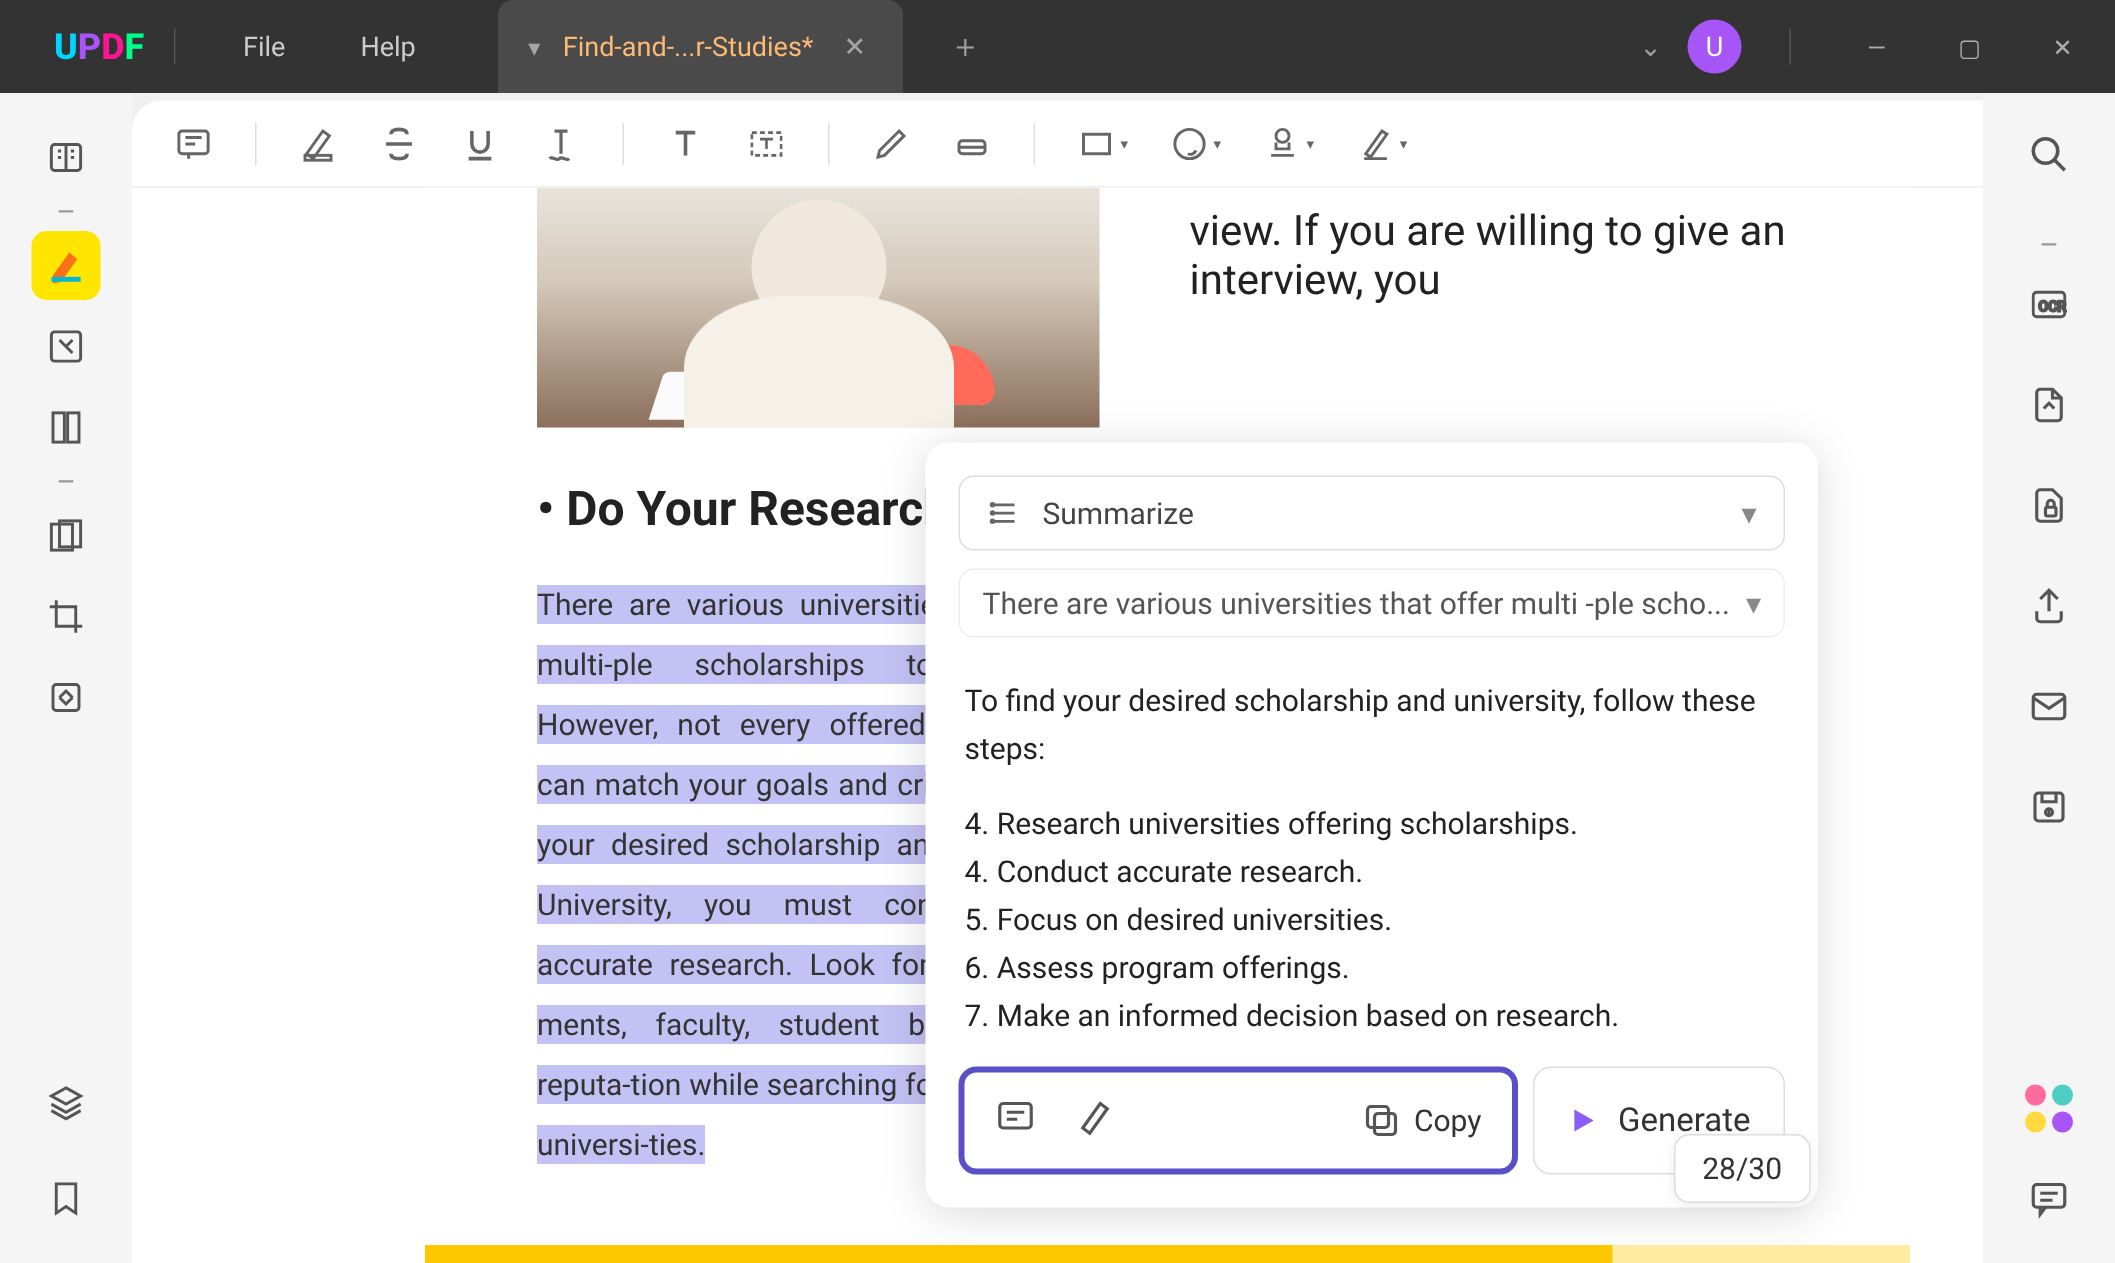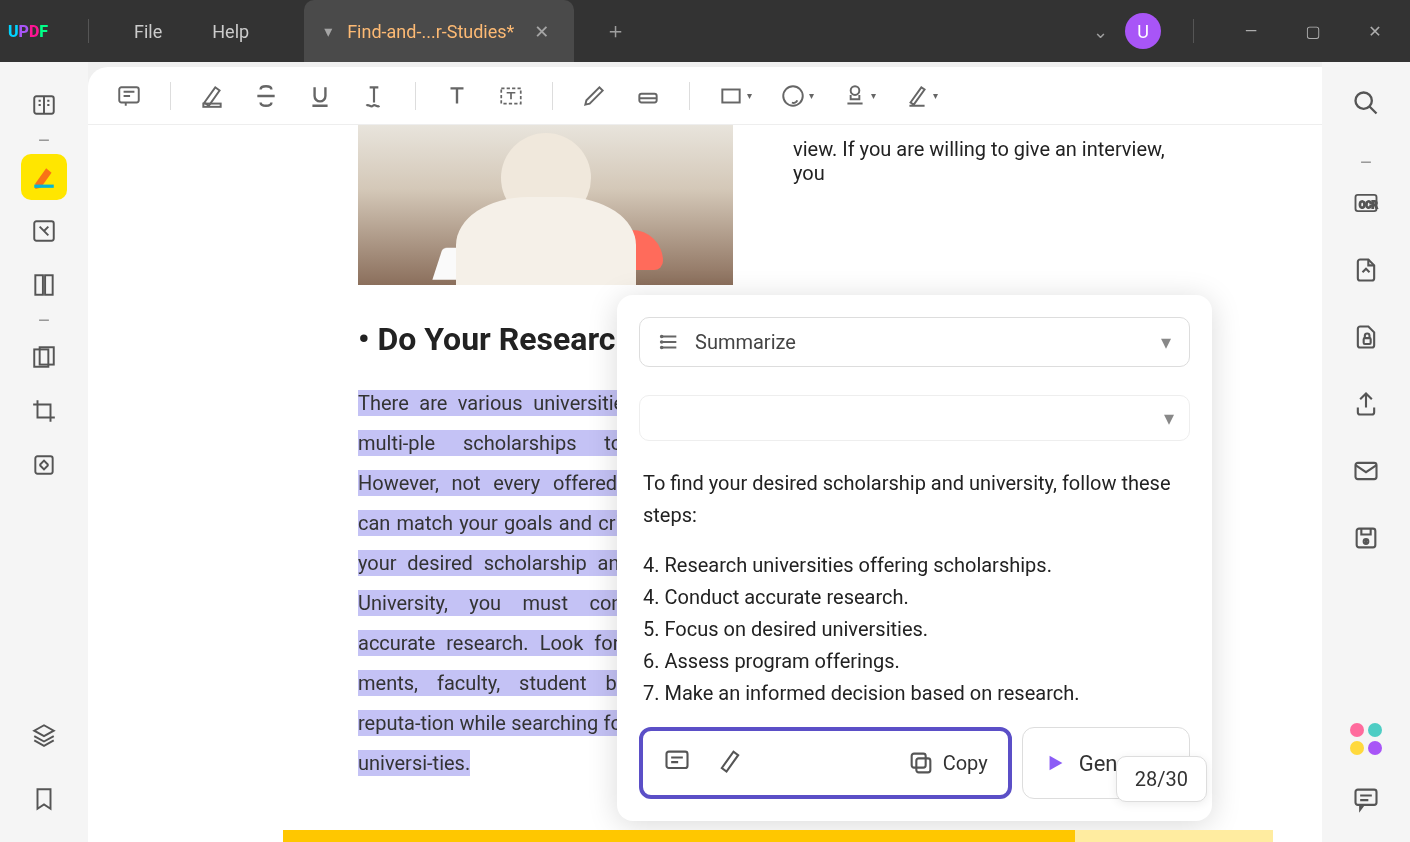--- a/index.html
+++ b/index.html
@@ -1,18 +1,18 @@
 <!DOCTYPE html>
 <html><head>
 <meta charset="utf-8">
 <style>
 *{margin:0;padding:0;box-sizing:border-box;font-family:-apple-system,BlinkMacSystemFont,"Segoe UI",Roboto,sans-serif}
 body{background:#f0f0f0;width:1410px;height:842px;overflow:hidden}
 .titlebar{height:62px;background:#333333;display:flex;align-items:center;color:#ccc}
-.logo{width:60px;margin-left:8px;font-weight:800;font-size:16px}
+.logo{width:60px;margin-left:36px;font-weight:800;font-size:24px}
 .logo span:nth-child(1){color:#00d4ff}.logo span:nth-child(2){color:#a855f7}.logo span:nth-child(3){color:#ff1493}.logo span:nth-child(4){color:#00ff88}
 .titlebar-divider{width:1px;height:24px;background:#555;margin:0 20px}
 .menu-item{padding:0 25px;font-size:18px;cursor:pointer}
 .tab{display:flex;align-items:center;background:#4a4a4a;border-radius:10px 10px 0 0;height:62px;padding:0 20px;gap:15px;margin-left:30px}
 .tab-chevron{opacity:.7}
 .tab-title{font-size:18px;color:#fdba74}
 .tab-close{font-size:18px;opacity:.7;cursor:pointer;padding:0 5px}
 .tab-add{margin-left:20px;font-size:22px;opacity:.7;cursor:pointer;padding:5px 10px}
 .titlebar-right{margin-left:auto;display:flex;align-items:center;gap:12px;padding-right:10px}
 .tb-chevron{font-size:18px;opacity:.7;padding:5px}
@@ -36,23 +36,23 @@
 .photo{width:375px;height:160px;background:linear-gradient(180deg,#e8e4dc 0%,#d4c8b8 40%,#8b6f5c 100%);position:relative;overflow:hidden;margin-bottom:35px}
 .photo::before{content:"";position:absolute;left:50%;top:5%;transform:translateX(-50%);width:90px;height:90px;background:#f0e8dc;border-radius:50%}
 .photo::after{content:"";position:absolute;left:50%;top:45%;transform:translateX(-50%);width:180px;height:120px;background:#f5f0e8;border-radius:40% 40% 0 0}
 .headphones{position:absolute;right:70px;bottom:15px;width:70px;height:40px;background:#ff6b5b;border-radius:35px 35px 10px 10px}
 .book{position:absolute;left:80px;bottom:0;width:130px;height:45px;background:#fafafa;border-radius:5px 5px 0 0;transform:perspective(200px) rotateX(45deg)}
 .heading{font-size:32px;font-weight:700;color:#222;margin-bottom:25px}
 .heading .bullet{margin-right:8px}
 .body-text{font-size:20px;line-height:2;color:#333;text-align:justify;width:375px}
 .body-text span{background:#c4c2f5;padding:1px 0}
 .page-num{position:absolute;left:50%;transform:translateX(-50%);bottom:25px;font-size:18px;font-weight:600;color:#333}
-.page-topright{position:absolute;right:80px;top:12px;font-size:20px;color:#222;max-width:400px}
+.page-topright{position:absolute;right:80px;top:12px;font-size:28px;color:#222;max-width:400px}
 .ai-panel{position:absolute;right:110px;top:170px;width:595px;background:#fff;border-radius:16px;box-shadow:0 4px 30px rgba(0,0,0,.15);padding:22px;display:flex;flex-direction:column}
-.ai-select{border:1px solid #ddd;border-radius:10px;padding:12px 18px;display:flex;align-items:center;gap:15px;font-size:20px;color:#444;margin-bottom:28px;cursor:pointer}
+.ai-select{border:1px solid #ddd;border-radius:10px;padding:12px 18px;display:flex;align-items:center;gap:15px;font-size:20px;color:#444;margin-bottom:12px;cursor:pointer}
 .ai-select svg{width:22px;height:22px}
 .ai-select .caret{margin-left:auto;color:#888}
 .ai-ctx{border:1px solid #eee;border-radius:10px;padding:10px 15px;font-size:20px;color:#555;margin-bottom:18px;cursor:pointer;display:flex;align-items:center}
 .ai-ctx .caret{margin-left:auto;color:#888}
 .ai-output{font-size:20px;line-height:1.6;color:#222;padding:8px 4px 18px;flex:1}
 .ai-output p{margin-bottom:18px}
 .ai-actions{display:flex;gap:10px;align-items:stretch}
 .action-box{border:4px solid #5b4fc7;border-radius:12px;padding:16px 20px;display:flex;align-items:center;gap:25px;flex:1}
 .action-box svg{width:28px;height:28px}
 .copy-btn{margin-left:auto;display:flex;align-items:center;gap:8px;font-size:20px;color:#333;cursor:pointer}
@@ -257,20 +257,21 @@
           <svg viewBox="0 0 24 24" fill="none" stroke="#666" stroke-width="2">
               <path d="M4 6h16M4 12h16M4 18h16"></path>
               <circle cx="4" cy="6" r="1" fill="#666"></circle>
               <circle cx="4" cy="12" r="1" fill="#666"></circle>
               <circle cx="4" cy="18" r="1" fill="#666"></circle>
             </svg>
           <span>Summarize</span>
           <span class="caret">▾</span>
         </div>
         <div class="ai-ctx">
+          <span>There are various universities that offer multi -ple scho...</span>
           <span class="caret">▾</span>
         </div>
         <div class="ai-output">
           <p>To find your desired scholarship and university, follow these steps:</p>
           <div id="steps">
               <div>4. Research universities offering scholarships.</div>
               <div>4. Conduct accurate research.</div>
               <div>5. Focus on desired universities.</div>
               <div>6. Assess program offerings.</div>
               <div>7. Make an informed decision based on research.</div>

